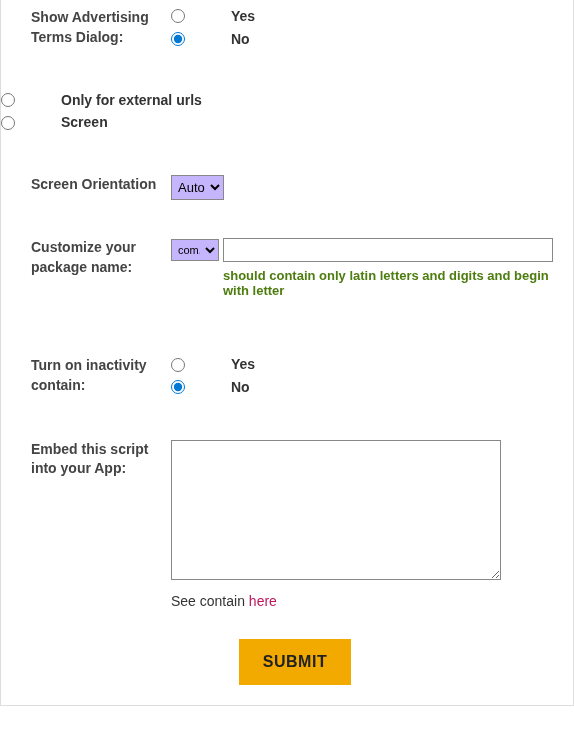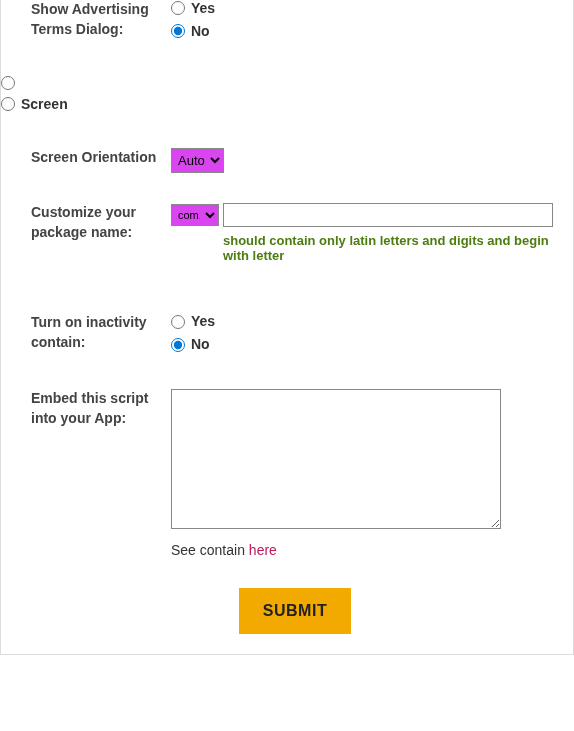--- a/index.html
+++ b/index.html
@@ -11,56 +11,57 @@
     width: 574px;
   }
   .container {
     border: 1px solid #ddd;
     border-top: none;
     padding: 0;
   }
   .row {
     display: flex;
     align-items: flex-start;
-    padding: 0 0 30px 0;
+    padding: 8px 0 30px 0;
   }
   .label-col {
     width: 170px;
     padding-left: 30px;
     padding-right: 10px;
     font-weight: 600;
     color: #444;
     line-height: 1.4;
   }
   .field-col {
     flex: 1;
     padding-right: 20px;
   }
   .radio-item {
     display: flex;
     align-items: center;
     margin-bottom: 6px;
     line-height: 1.2;
+    gap: 40px;
   }
   .radio-item input[type="radio"] {
     margin-right: 6px;
     accent-color: #0078d4;
     width: 14px;
     height: 14px;
   }
   .radio-item label {
     font-weight: 600;
     color: #333;
     cursor: pointer;
   }
   select {
     border: 1px solid #888;
     padding: 3px 2px;
     font-size: 13px;
-    background: #d946ef;
+    background: #c4b5fd;
   }
   .pkg-row {
     display: flex;
     align-items: center;
     gap: 4px;
   }
   .pkg-row select {
     width: 48px;
     font-size: 11px;
   }
@@ -137,20 +138,21 @@
         <input type="radio" name="adv" id="adv-no" checked="" style="">
         <label for="adv-no">No</label>
       </div>
     </div>
   </div>
 
   <div class="row">
     <div class="field-col">
       <div class="radio-item">
         <input type="radio" name="url" id="url-ext" style="">
+        <label for="url-ext">Only for external urls</label>
       </div>
       <div class="radio-item">
         <input type="radio" name="url" id="url-alw" style="">
         <label for="url-alw">Screen</label>
       </div>
     </div>
   </div>
 
   <div class="row">
     <div class="label-col">Screen Orientation</div>

